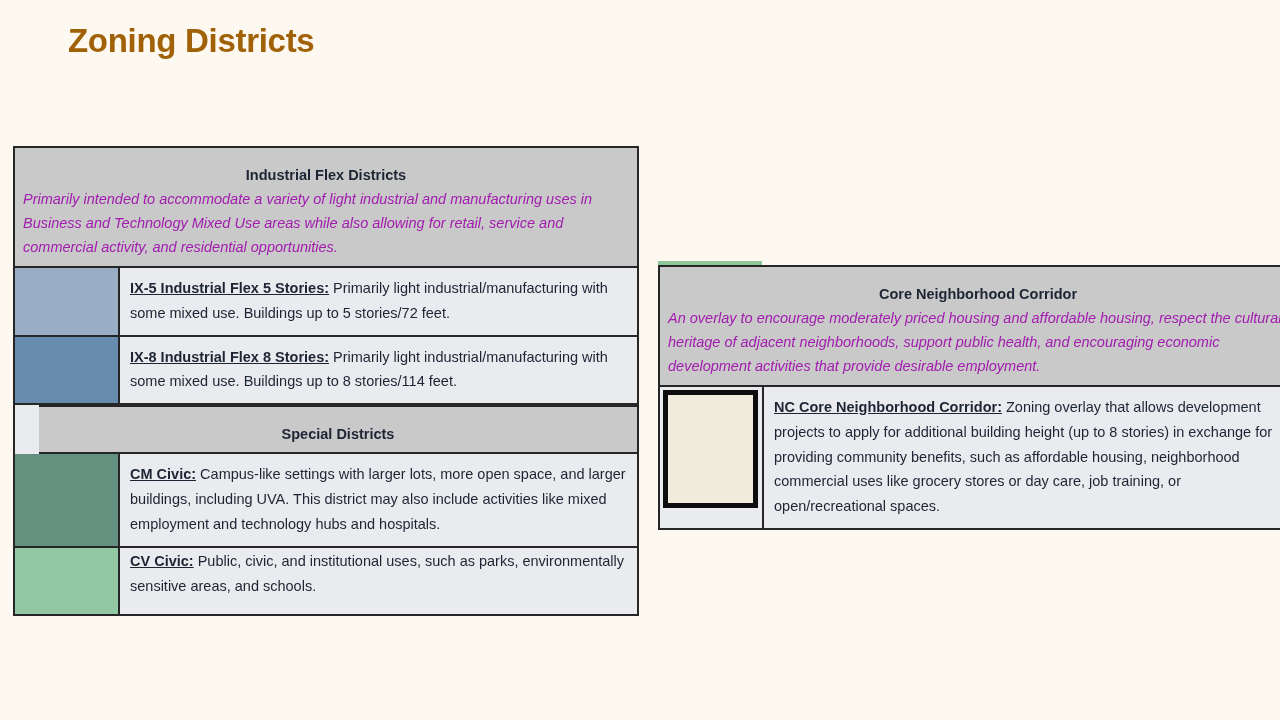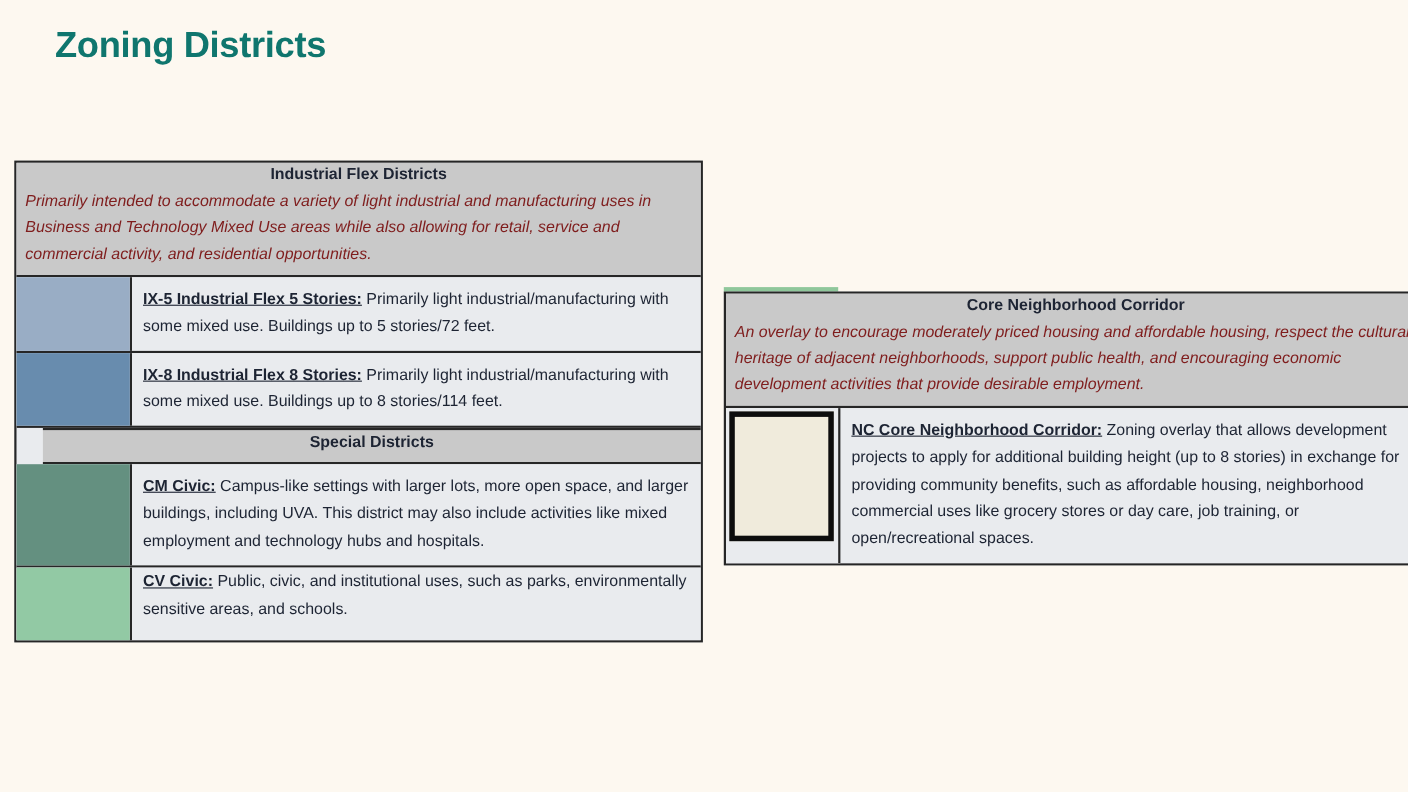--- a/index.html
+++ b/index.html
@@ -45,35 +45,35 @@
     left: 658px;
     top: 265px;
     width: 640px;   
   }
 
   
   .section-header {
     box-sizing: border-box;
     background: #c9c9c9;
     border-bottom: 2px solid #262626;
-    padding: 1px 8px 6px 8px;
+    padding: 17px 8px 6px 8px;
   }
 
   .section-title {
     text-align: center;
     font-size: 14.5px;
     font-weight: bold;
     color: #1d2433;
     line-height: 1.45;
     margin-bottom: 1px;
   }
   .section-desc {
     font-style: italic;
     font-size: 14.5px;
-    color: #7f1d1d;
+    color: #a21caf;
     line-height: 1.67;
     text-align: left;
   }
 
   
   .district-row {
     display: flex;
     align-items: stretch;
     border-bottom: 2px solid #262626;
     background: #e9ebee;
@@ -120,21 +120,21 @@
     position: absolute;
     left: 658px;
     top: 261px;
     width: 104px;
     height: 5px;
   }
 </style>
 </head>
 <body style="background: rgb(253, 248, 240);">
 
-<div class="slide-title" style="color: #0f766e;">Zoning Districts</div>
+<div class="slide-title" style="color: #a16207; margin-left: 18px;">Zoning Districts</div>
 
 <div class="green-strip" style="background: rgb(143, 199, 155);"></div>
 
 <div class="zoning-table table-left">
 
   <div class="section-header">
     <div class="section-title">Industrial Flex Districts</div>
     <div class="section-desc">Primarily intended to accommodate a variety of light industrial and manufacturing uses in Business and Technology Mixed Use areas while also allowing for retail, service and commercial activity, and residential opportunities.</div>
   </div>
 

